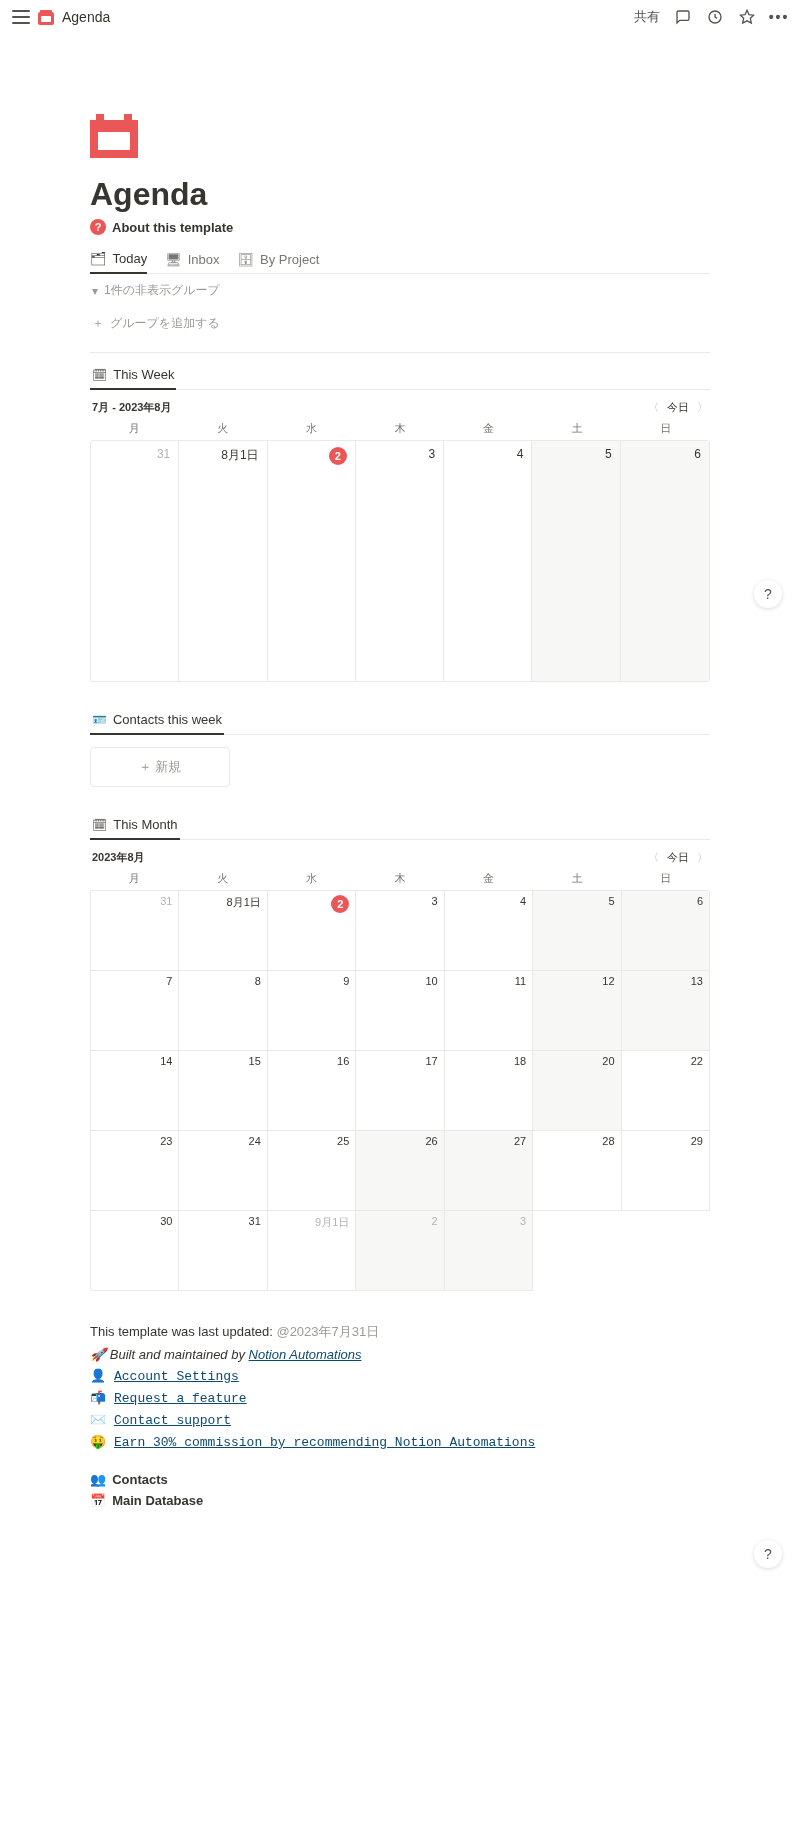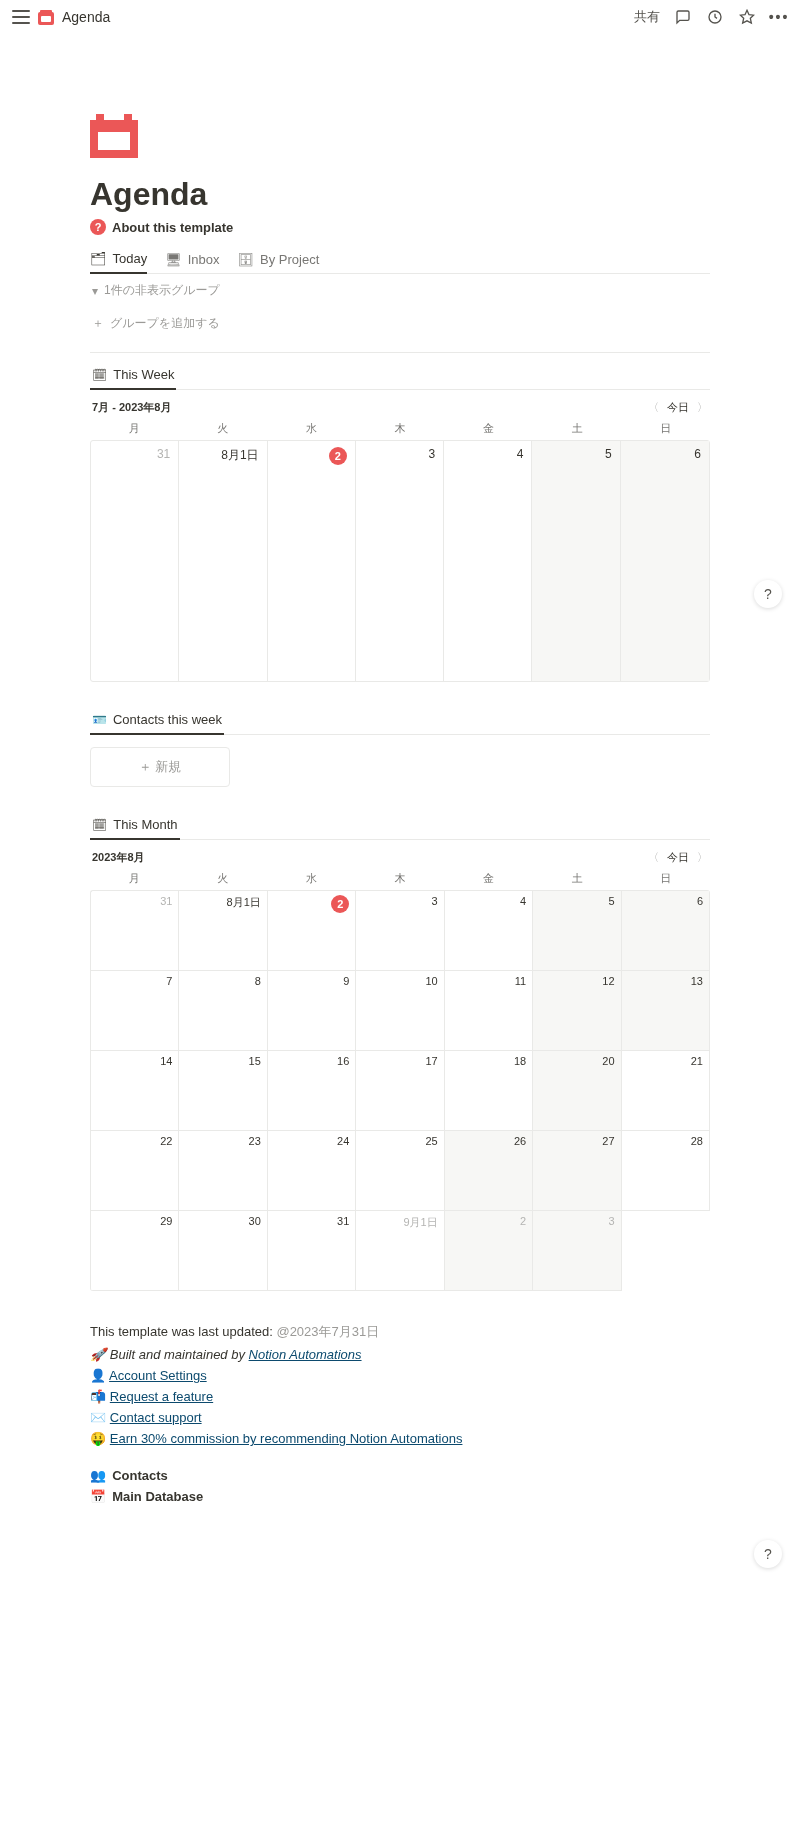--- a/index.html
+++ b/index.html
@@ -70,21 +70,21 @@
   .month-grid { display:grid; grid-template-columns:repeat(7,1fr); border-left:1px solid #e9e9e7; border-top:1px solid #e9e9e7; border-radius:3px; overflow:hidden;}
   .month-cell { height:80px; border-right:1px solid #e9e9e7; border-bottom:1px solid #e9e9e7; padding:4px 6px; font-size:11px; text-align:right; position:relative;}
   .month-cell.dim { color:#b4b4b2; }
   .month-cell.weekend { background:#f7f7f5; }
 
   .footer { margin-top:32px; font-size:13px; }
   .footer .upd { color:#37352f; }
   .footer .upd .date { color:#9b9a97; }
   .footer .line { margin-top:6px; font-style:italic; }
   .footer a.link { color:#0c4a6e; text-decoration:underline; cursor:pointer;}
-  .footer .plain { font-style:normal; }
+  .footer .plain { font-style:normal;font-family:Liberation Mono, monospace; }
 
   .dblinks { margin-top:22px; font-size:13px; font-weight:600; }
   .dblinks div { margin-bottom:6px; cursor:pointer; display:flex; gap:6px; align-items:center;}
 
   .help-fab { position:fixed; right:18px; width:28px;height:28px;border-radius:50%; box-shadow:0 1px 4px rgba(0,0,0,.15); background:#fff; display:flex;align-items:center;justify-content:center; color:#55534e; font-size:14px; cursor:pointer;}
 </style>
 </head>
 <body>
 
 <div class="topbar">
@@ -242,21 +242,20 @@
       <div class="month-cell">10</div>
       <div class="month-cell">11</div>
       <div class="month-cell weekend">12</div>
       <div class="month-cell weekend">13</div>
       <div class="month-cell">14</div>
       <div class="month-cell">15</div>
       <div class="month-cell">16</div>
       <div class="month-cell">17</div>
       <div class="month-cell">18</div>
       <div class="month-cell weekend">20</div>
-      <div class="month-cell">21</div>
       <div class="month-cell">22</div>
       <div class="month-cell">23</div>
       <div class="month-cell">24</div>
       <div class="month-cell">25</div>
       <div class="month-cell weekend">26</div>
       <div class="month-cell weekend">27</div>
       <div class="month-cell">28</div>
       <div class="month-cell">29</div>
       <div class="month-cell">30</div>
       <div class="month-cell">31</div>

